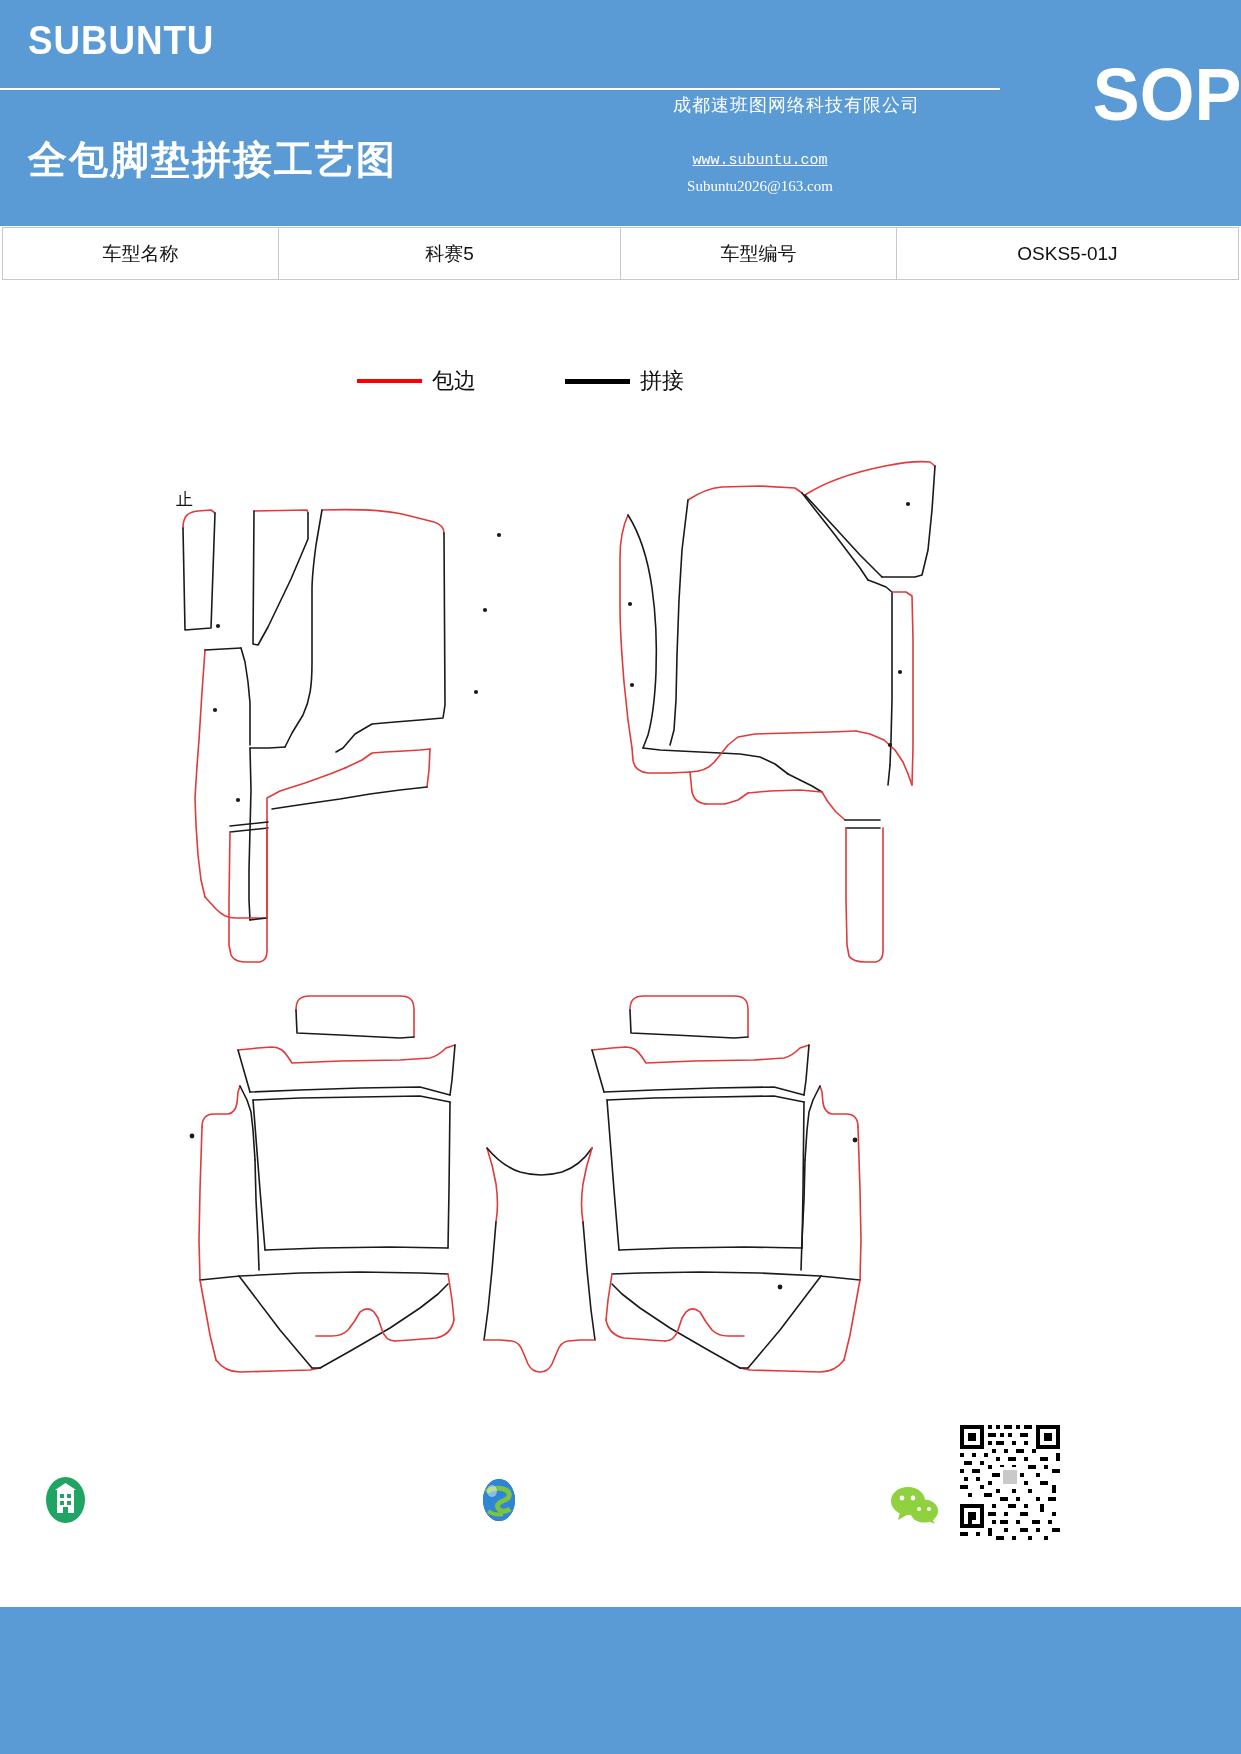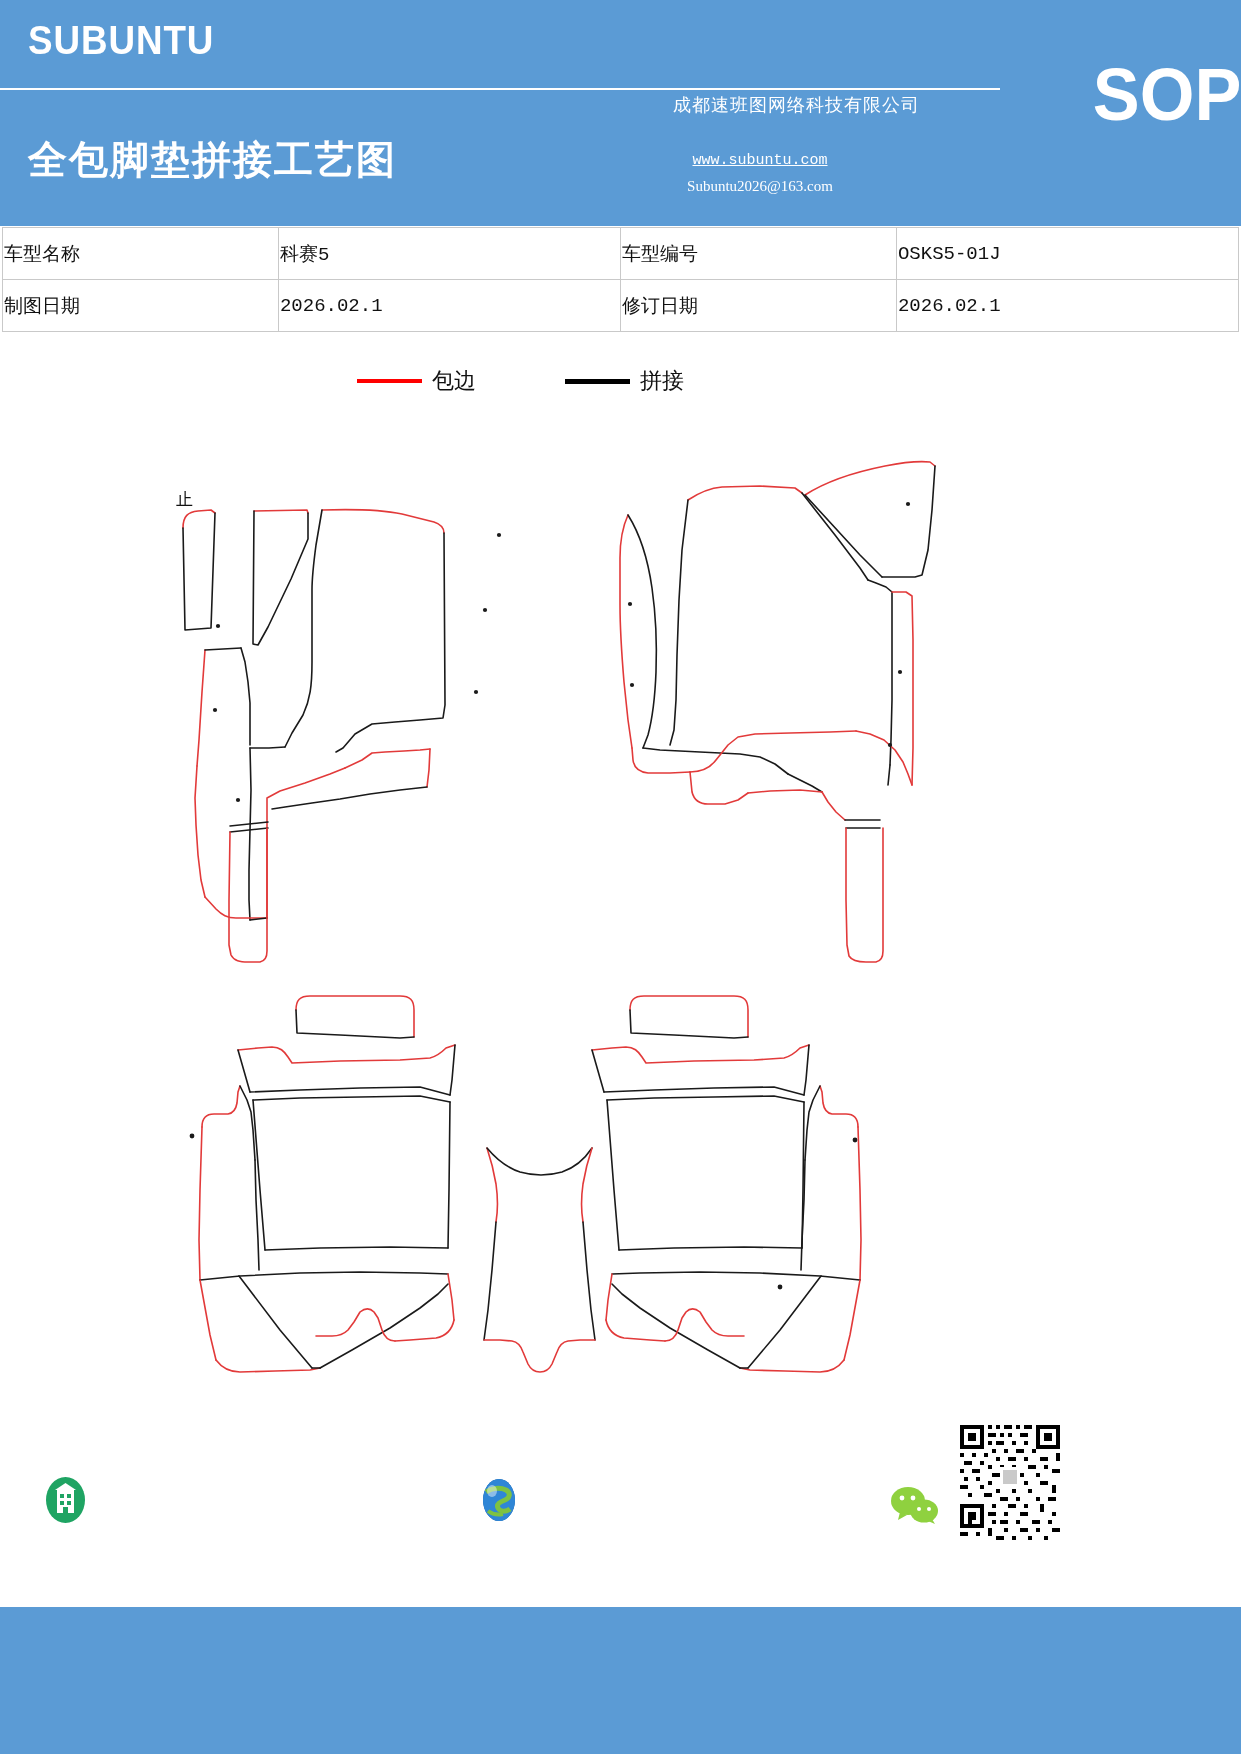--- a/index.html
+++ b/index.html
@@ -55,26 +55,26 @@
   }
 
   
   .info-table{
     position:absolute;left:2px;top:227px;width:1237px;
     border-collapse:collapse;table-layout:fixed;
   }
   .info-table td{
     border:1px solid #c9c9c9;
     height:49px;
-    text-align:left;vertical-align:middle;
+    text-align:center;vertical-align:middle;
     font-size:19px;color:#111;
     font-family:"Liberation Sans","DejaVu Sans",sans-serif;
   }
   .info-table td.lbl{width:22.3%;}
-  .info-table td.val{width:27.7%;font-family:Liberation Mono, monospace;}
+  .info-table td.val{width:27.7%;}
 
   
   .legend{
     position:absolute;left:0;top:360px;width:1241px;height:46px;
   }
   .legend-item{position:absolute;display:flex;align-items:center;}
   .legend-swatch{width:65px;height:5px;display:inline-block;}
   .legend-swatch.red{background:#ff0000;height:4px;}
   .legend-swatch.black{background:#000000;height:5px;}
   .legend-text{
@@ -139,26 +139,20 @@
     <div class="head-mail">Subuntu2026@163.com</div>
   </div>
 
   <table class="info-table">
     <tbody>
       <tr>
         <td class="lbl">车型名称</td>
         <td class="val">科赛5</td>
         <td class="lbl">车型编号</td>
         <td class="val">OSKS5-01J</td>
-      </tr>
-      <tr>
-        <td class="lbl">制图日期</td>
-        <td class="val">2026.02.1</td>
-        <td class="lbl">修订日期</td>
-        <td class="val">2026.02.1</td>
       </tr>
     </tbody>
   </table>
 
   <div class="legend">
     <div class="legend-item" id="legend-edge">
       <span class="legend-swatch red"></span>
       <span class="legend-text">包边</span>
     </div>
     <div class="legend-item" id="legend-splice">

